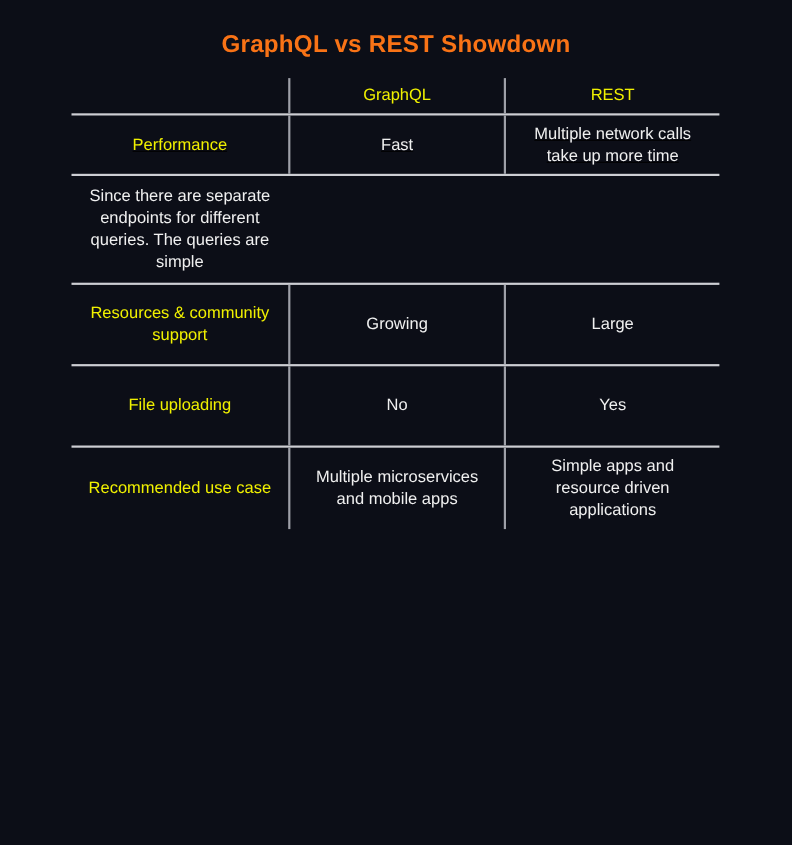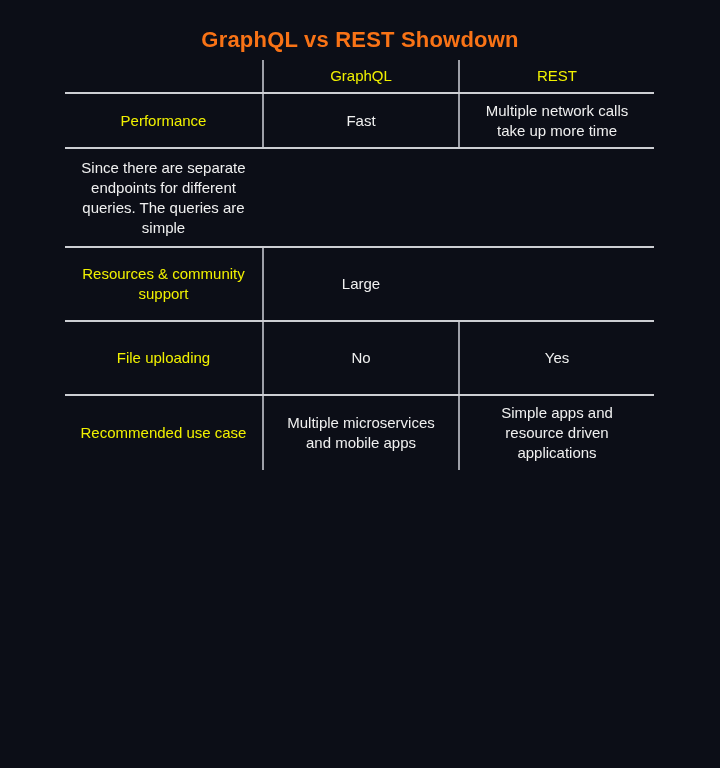--- a/index.html
+++ b/index.html
@@ -23,21 +23,21 @@
     text-align: center;
     color: #f97316;
     font-size: 22px;
     font-weight: 600;
     letter-spacing: 0.2px;
     margin-top: 16px;
   }
   .tbl {
     position: absolute;
     left: 65px;
-    top: 60px;
+    top: 71px;
     width: 589px;
   }
   .trow {
     display: grid;
     grid-template-columns: 197px 196px 196px;
     border-bottom: 2px solid #cdced3;
   }
   .trow.last { border-bottom: none; }
   .cell {
     display: flex;
@@ -47,21 +47,21 @@
     box-sizing: border-box;
     color: #f0f0f0;
     font-size: 15px;
     line-height: 20px;
     padding: 2px 14px;
   }
   .cell + .cell { border-left: 2px solid #9ea0a8; }
   .label { color: #f1f100; padding: 2px 10px; }
   .hcell { color: #f1f100; font-size: 15px; }
   .hrow  { height: 32px; }
-  .r1 { height: 53px; }
+  .r1 { height: 53px; text-decoration: underline; }
   .r2 { height: 97px; }
   .r3 { height: 72px; }
   .r4 { height: 72px; }
   .r5 { height: 73px; }
   .r6 { height: 72px; }
   .r7 { height: 67px; }
   .r8 { height: 74px; }
 </style>
 </head>
 <body>
@@ -83,20 +83,21 @@
       <div class="cell">Multiple network calls take up more time</div>
     </div>
 
     <div class="trow r2">
       <div class="cell">Since there are separate endpoints for different queries. The queries are simple</div>
     </div>
 
 
     <div class="trow r4">
       <div class="cell label">Resources &amp; community support</div>
+      <div class="cell">Growing</div>
       <div class="cell">Large</div>
     </div>
 
 
     <div class="trow r6">
       <div class="cell label">File uploading</div>
       <div class="cell">No</div>
       <div class="cell">Yes</div>
     </div>
 

